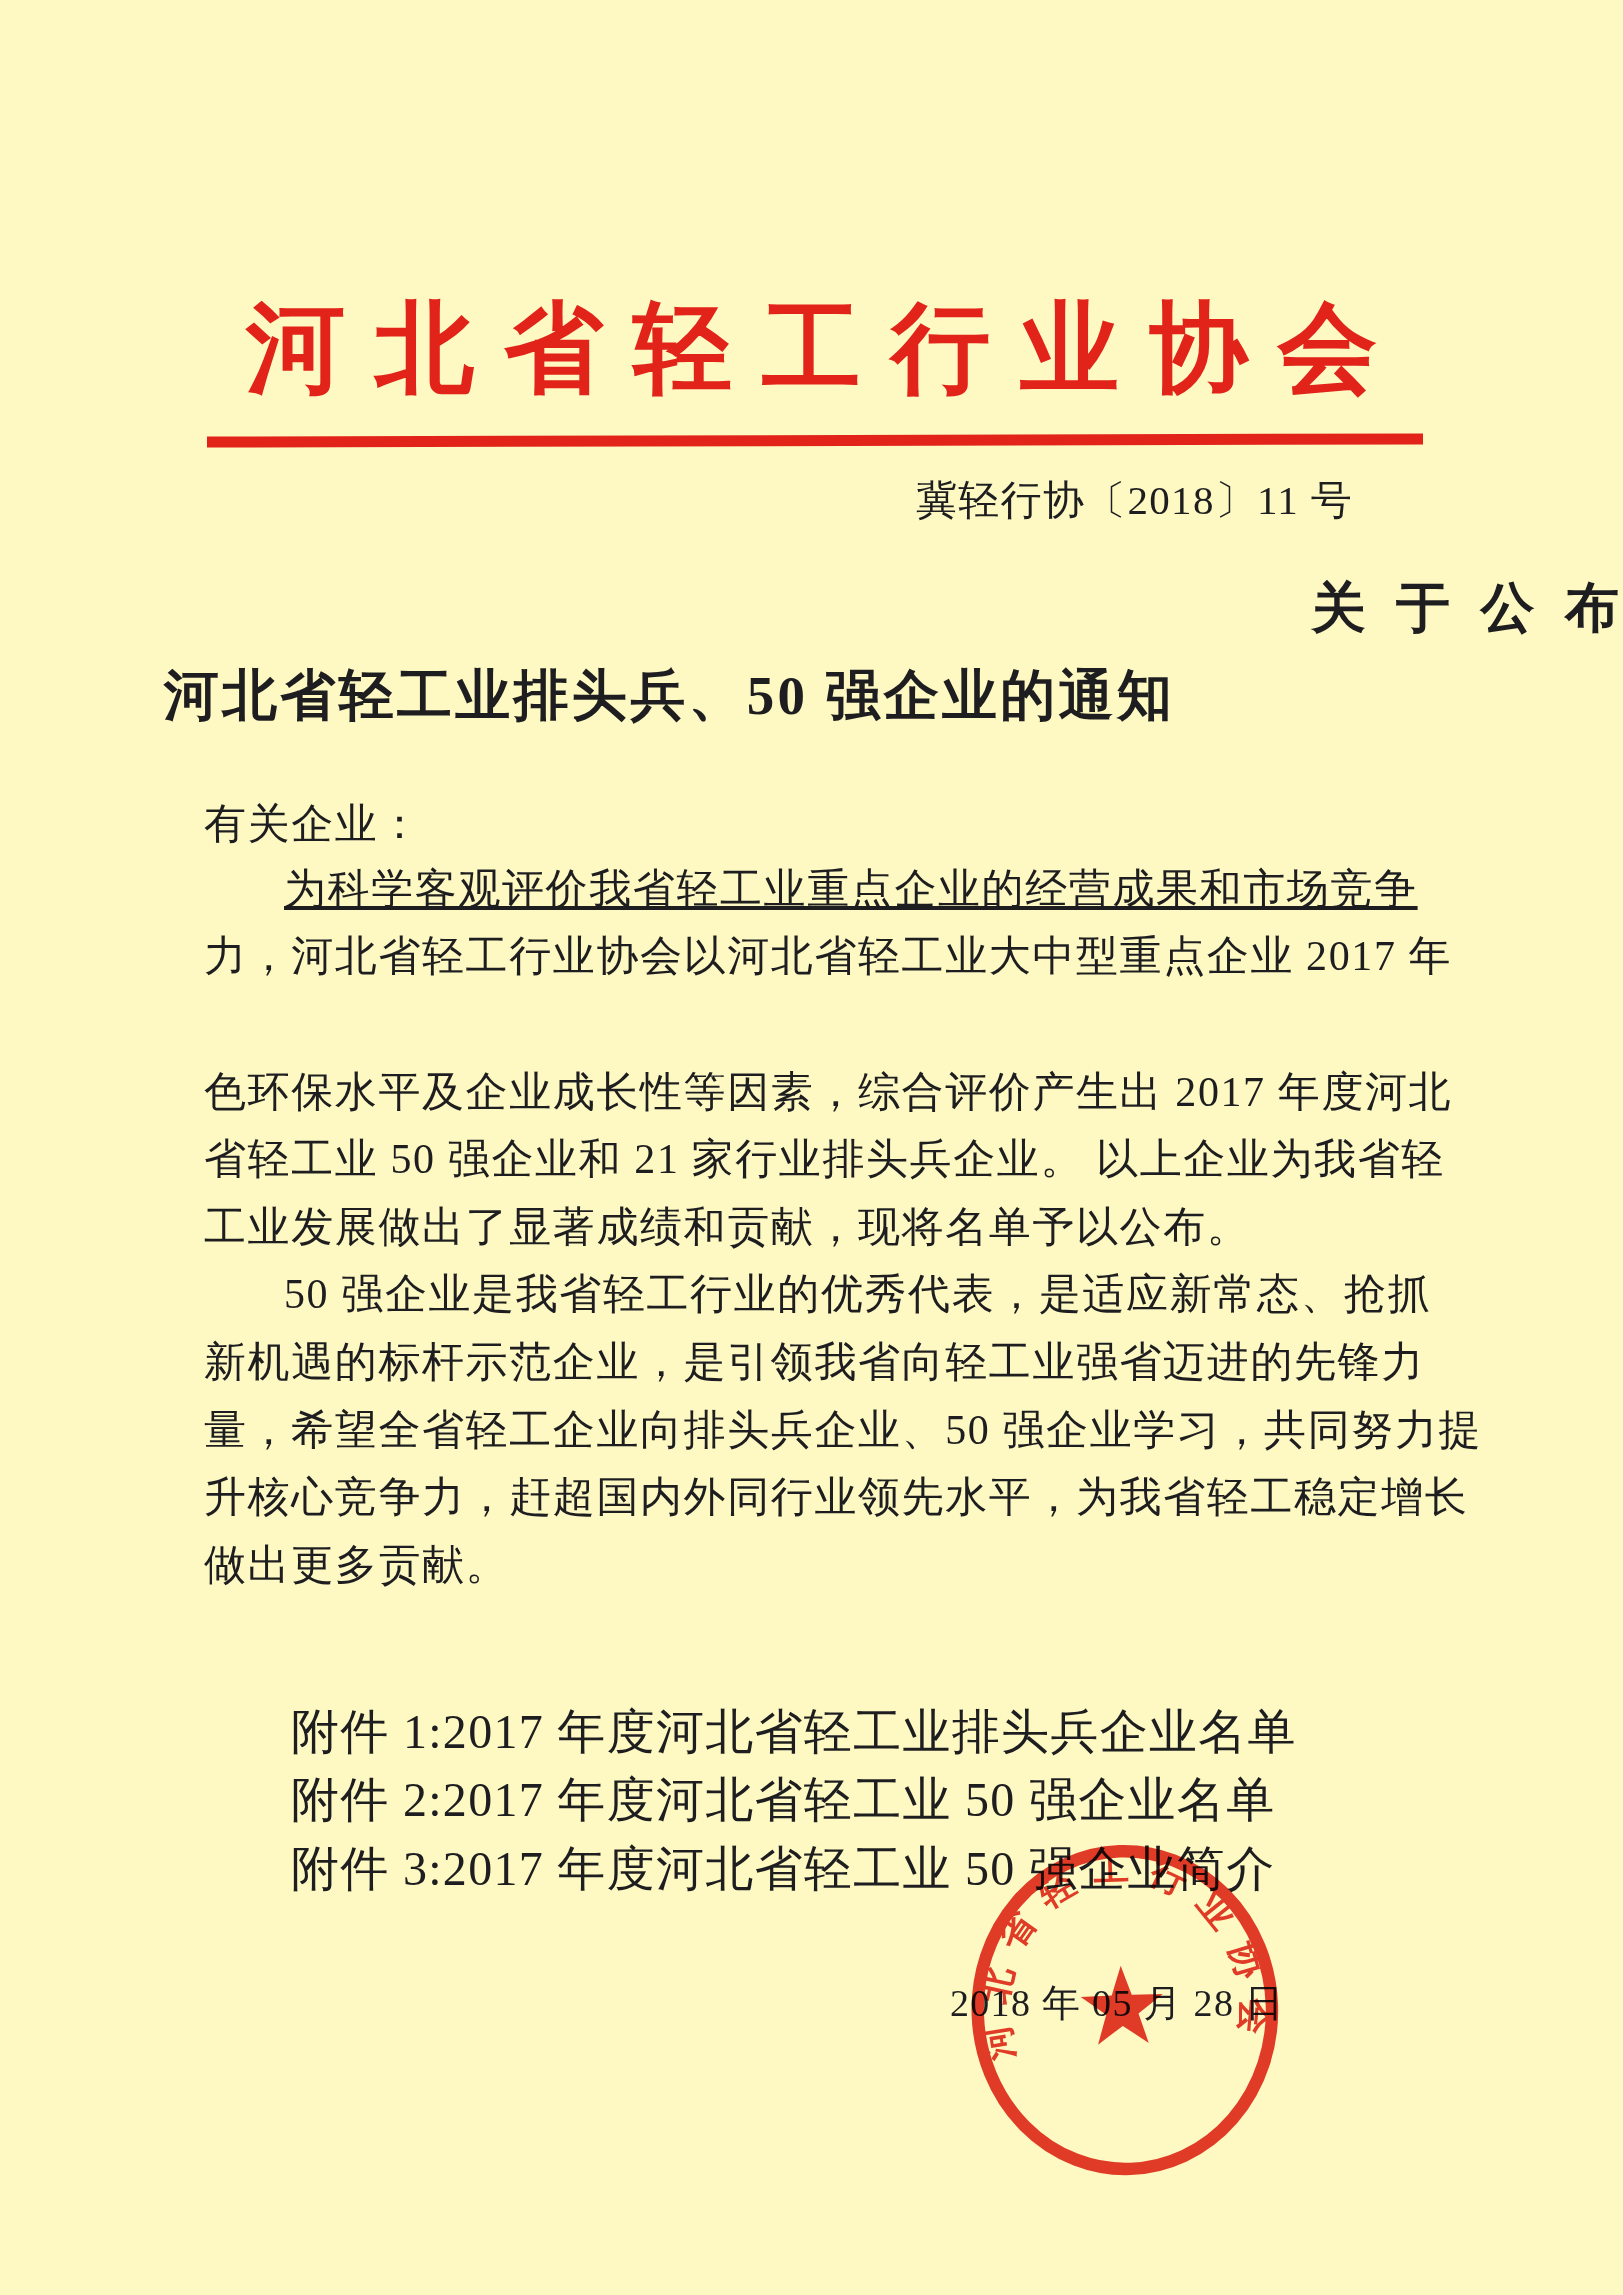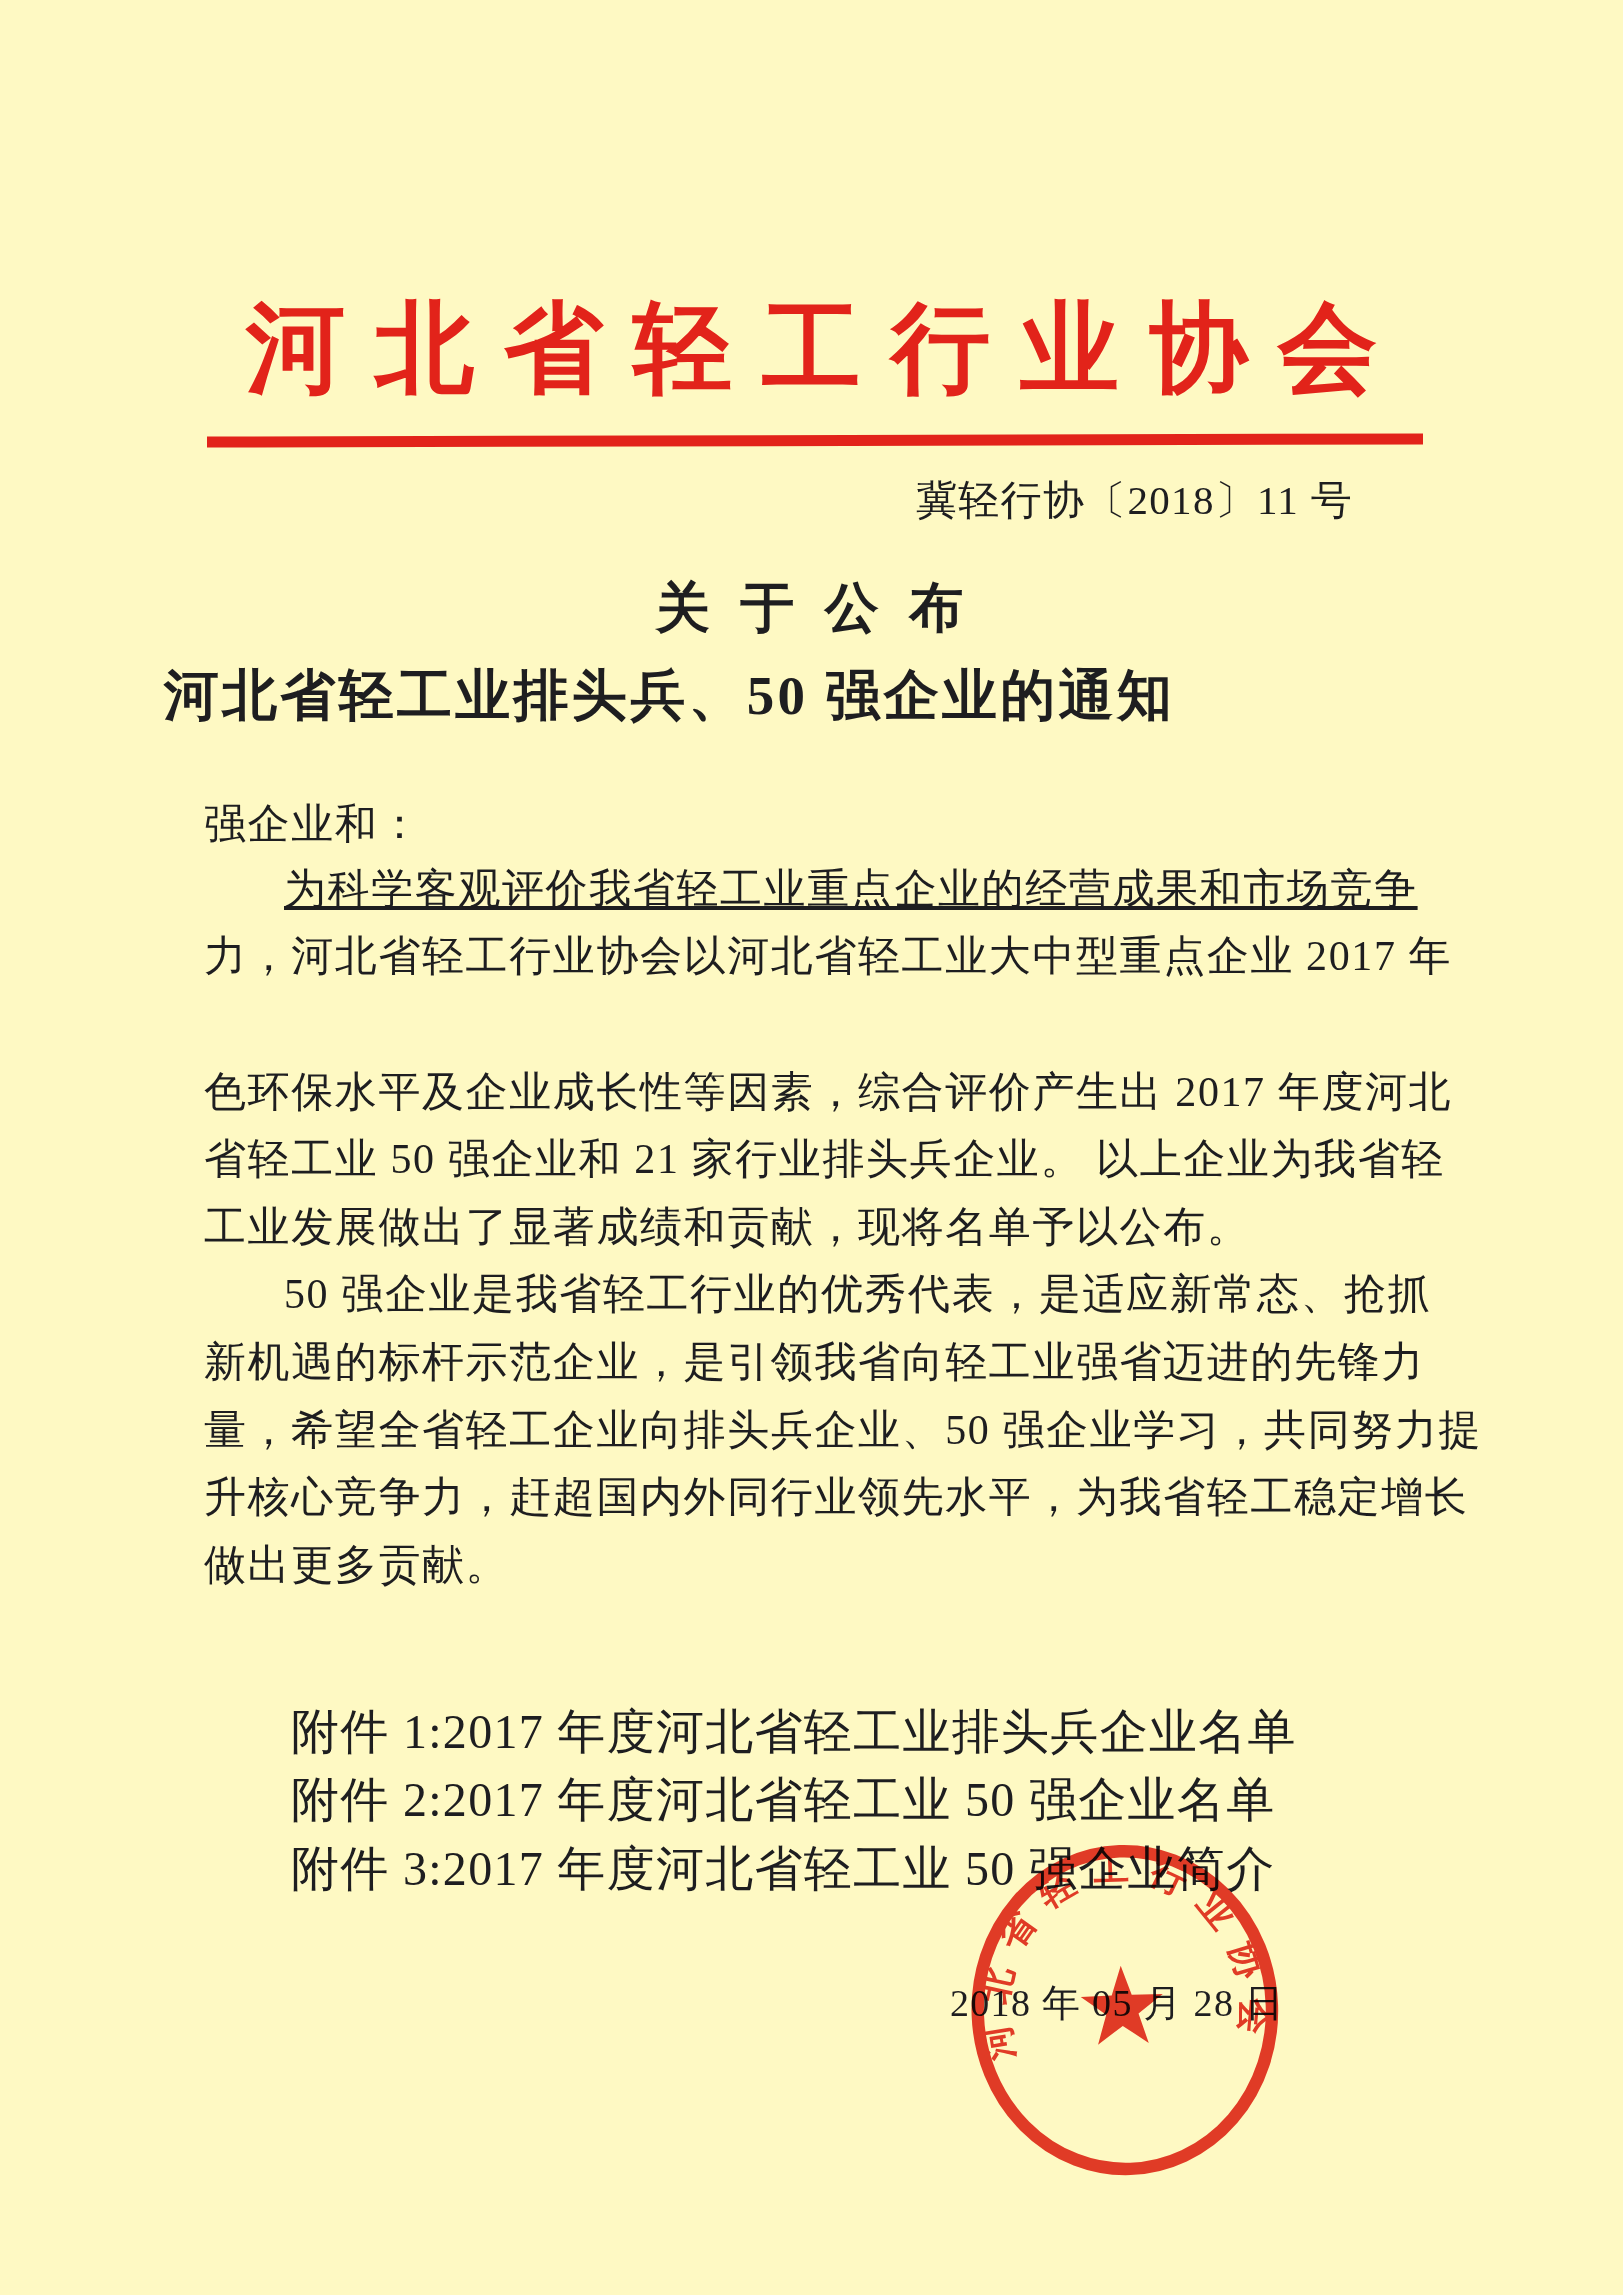--- a/index.html
+++ b/index.html
@@ -33,21 +33,21 @@
   }
   .doc-number {
     left: 916px; top: 478px; width: 406px;
     text-align: right;
     font-size: 41px;
     letter-spacing: 1.3px;
     z-index: 2;
   }
   .title-1 {
     left: 0; top: 579px; width: 1623px;
-    text-align: center;
+    text-align: right;
     font-size: 54px;
     font-weight: bold;
     letter-spacing: 3.9px;
     word-spacing: 9.2px;
     z-index: 2;
   }
   .title-2 {
     left: 0; top: 666px; width: 1339px;
     text-align: center;
     font-size: 55px;
@@ -98,21 +98,21 @@
   <div class="abs org-title">河北省轻工行业协会</div>
 
   <div class="abs red-rule"></div>
 
   <div class="abs doc-number">冀轻行协〔2018〕11 号</div>
 
   <div class="abs title-1">关 于 公 布</div>
 
   <div class="abs title-2">河北省轻工业排头兵、50 强企业的通知</div>
 
-  <div class="abs body-line" style="top:802px;">强企业和：</div>
+  <div class="abs body-line" style="top:802px;">有关企业：</div>
 
   <div class="abs body-line indent" style="top:867px;text-decoration:underline;">为科学客观评价我省轻工业重点企业的经营成果和市场竞争</div>
   <div class="abs body-line" style="top:934px;">力，河北省轻工行业协会以河北省轻工业大中型重点企业 2017 年</div>
   <div class="abs body-line" style="top:1070px;">色环保水平及企业成长性等因素，综合评价产生出 2017 年度河北</div>
   <div class="abs body-line" style="top:1137px;">省轻工业 50 强企业和 21 家行业排头兵企业。 以上企业为我省轻</div>
   <div class="abs body-line" style="top:1205px;">工业发展做出了显著成绩和贡献，现将名单予以公布。</div>
   <div class="abs body-line indent" style="top:1272px;">50 强企业是我省轻工行业的优秀代表，是适应新常态、抢抓</div>
   <div class="abs body-line" style="top:1340px;">新机遇的标杆示范企业，是引领我省向轻工业强省迈进的先锋力</div>
   <div class="abs body-line" style="top:1408px;">量，希望全省轻工企业向排头兵企业、50 强企业学习，共同努力提</div>
   <div class="abs body-line" style="top:1475px;">升核心竞争力，赶超国内外同行业领先水平，为我省轻工稳定增长</div>

